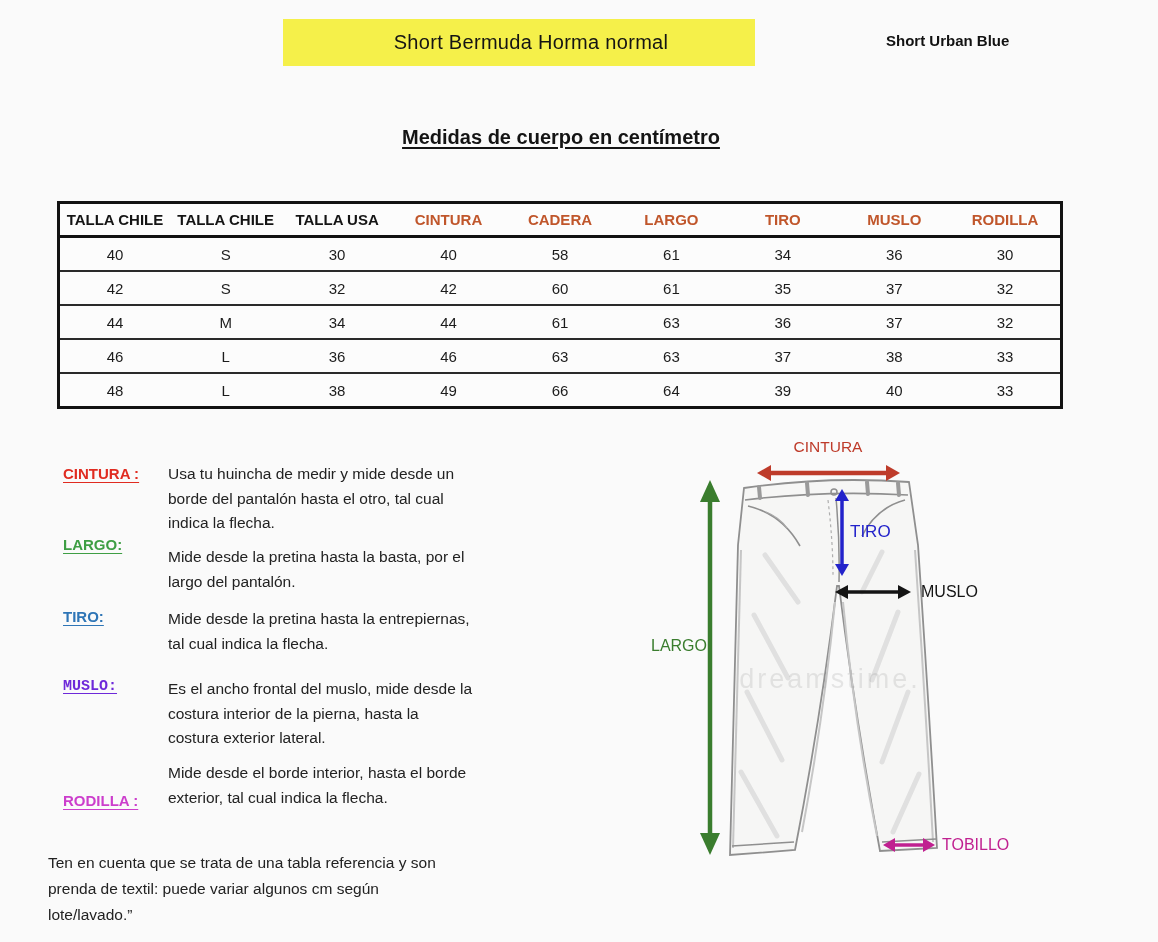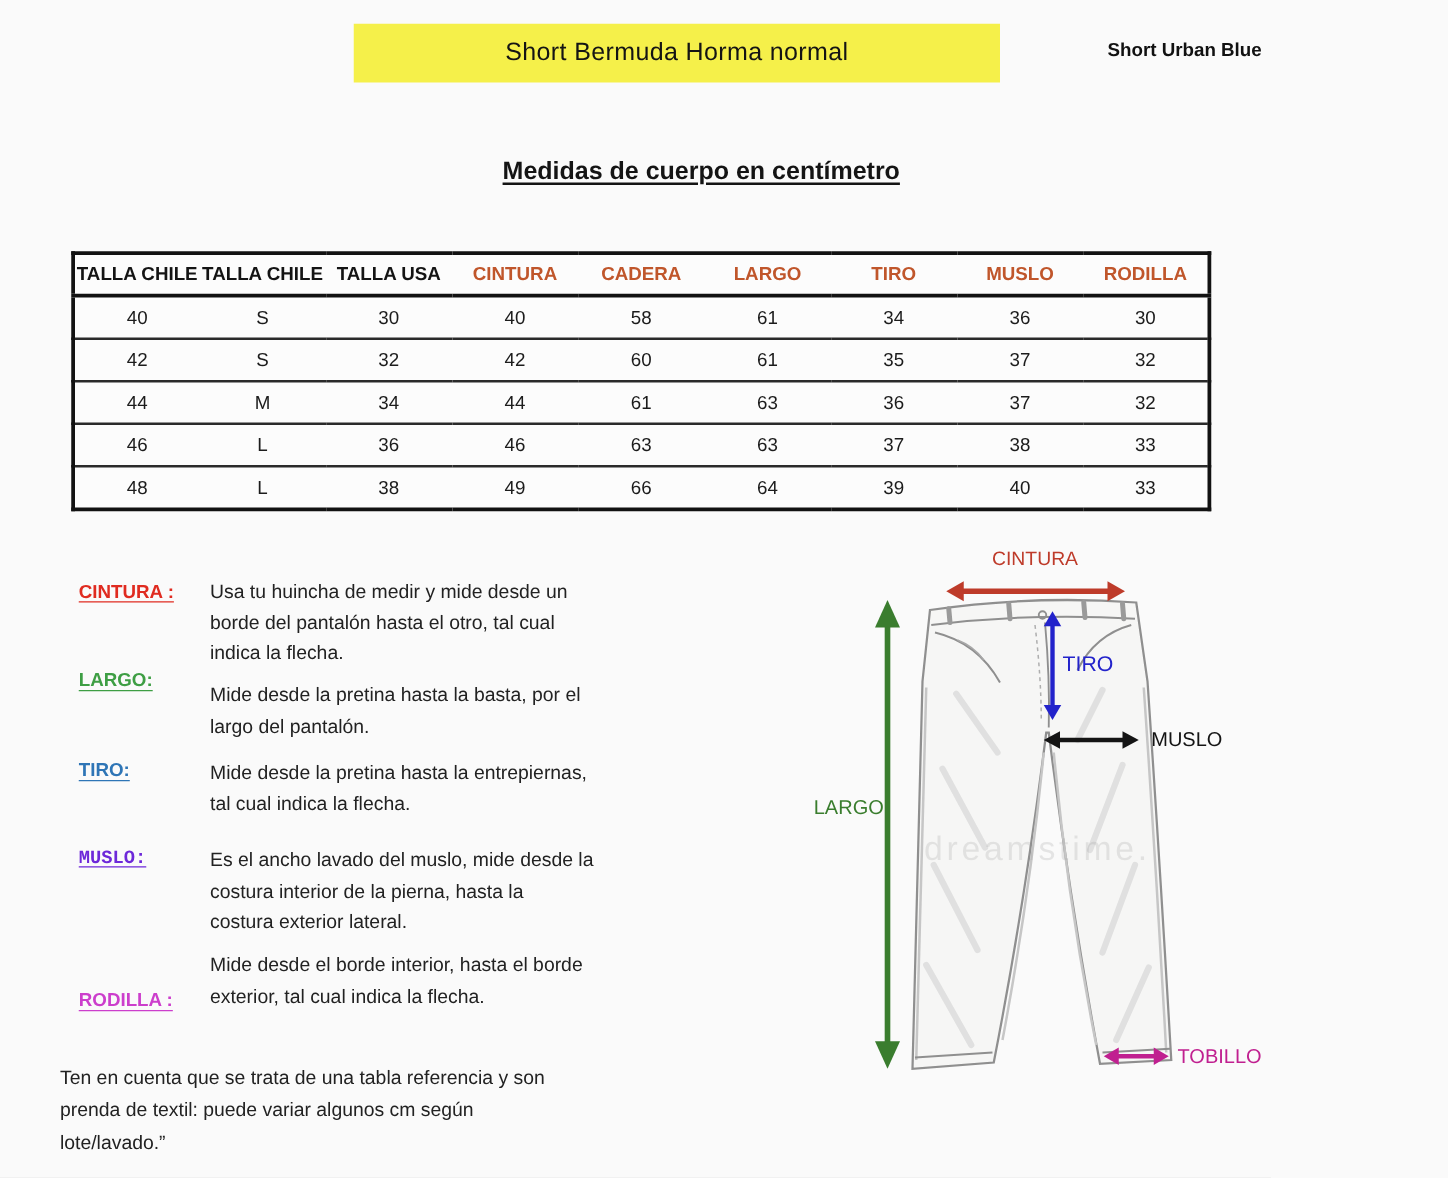--- a/index.html
+++ b/index.html
@@ -3,39 +3,39 @@
 <meta charset="utf-8">
 <style>
   html,body{margin:0;padding:0;background:#e9e9e9;}
   .page{
     position:relative;width:1158px;height:942px;margin:0 auto;
     background:#fafafa;overflow:hidden;
     font-family:"Liberation Sans",sans-serif;color:#1c1c1c;
   }
   
   .banner{
-    position:absolute;left:283px;top:19px;width:517px;height:47px;
+    position:absolute;left:283px;top:19px;width:448px;height:47px;
     display:flex;align-items:center;justify-content:center;
-    font-size:20px;letter-spacing:.3px;color:#141414;
+    font-size:20px;letter-spacing:.3px;color:#141414;padding-left:24px;
   }
   .product-name{
     position:absolute;left:886px;top:32px;
     font-size:15px;font-weight:bold;color:#111;
   }
   
   .doc-title{
     position:absolute;left:0;top:126px;width:1122px;text-align:center;
   }
   .doc-title span{
     font-size:20px;font-weight:bold;text-decoration:underline;
     text-underline-offset:3px;color:#141414;text-align:center;
   }
   
   table.size-table{
-    position:absolute;left:57px;top:201px;width:912px;
+    position:absolute;left:57px;top:201px;width:1006px;
     border-collapse:collapse;table-layout:fixed;
     border:3px solid #121212;background:#fcfcfc;
   }
   table.size-table th{
     height:31px;font-size:15px;font-weight:bold;text-align:center;
     border-bottom:3px solid #121212;padding:0;color:#141414;
   }
   table.size-table td{
     height:32px;font-size:15px;text-align:center;padding:0;
     border-bottom:2px solid #2a2a2a;color:#1c1c1c;margin-left:15px;
@@ -149,21 +149,21 @@
 
   <div class="def-term" style="top: 536px; color: rgb(62, 158, 68); fill: rgb(62, 158, 68);">LARGO:</div>
   <div class="def-desc" style="top:545px">Mide desde la pretina hasta la basta, por el
 largo del pantalón.</div>
 
   <div class="def-term" style="top: 608px; color: rgb(46, 117, 182); fill: rgb(46, 117, 182);">TIRO:</div>
   <div class="def-desc" style="top:607px">Mide desde la pretina hasta la entrepiernas,
 tal cual indica la flecha.</div>
 
   <div class="def-term" style="top: 678px; color: #6d28d9; fill: rgb(17, 17, 17); font-family: Liberation Mono, monospace;">MUSLO:</div>
-  <div class="def-desc" style="top:677px">Es el ancho lavado del muslo, mide desde la
+  <div class="def-desc" style="top:677px">Es el ancho frontal del muslo, mide desde la
 costura interior de la pierna, hasta la
 costura exterior lateral.</div>
 
   <div class="def-term" style="top: 792px; color: rgb(204, 62, 204); fill: rgb(204, 62, 204);">RODILLA :</div>
   <div class="def-desc" style="top:761px">Mide desde el borde interior, hasta el borde
 exterior, tal cual indica la flecha.</div>
 
   <div class="note">Ten en cuenta que se trata de una tabla referencia y son
 prenda de textil: puede variar algunos cm según
 lote/lavado.”</div>

